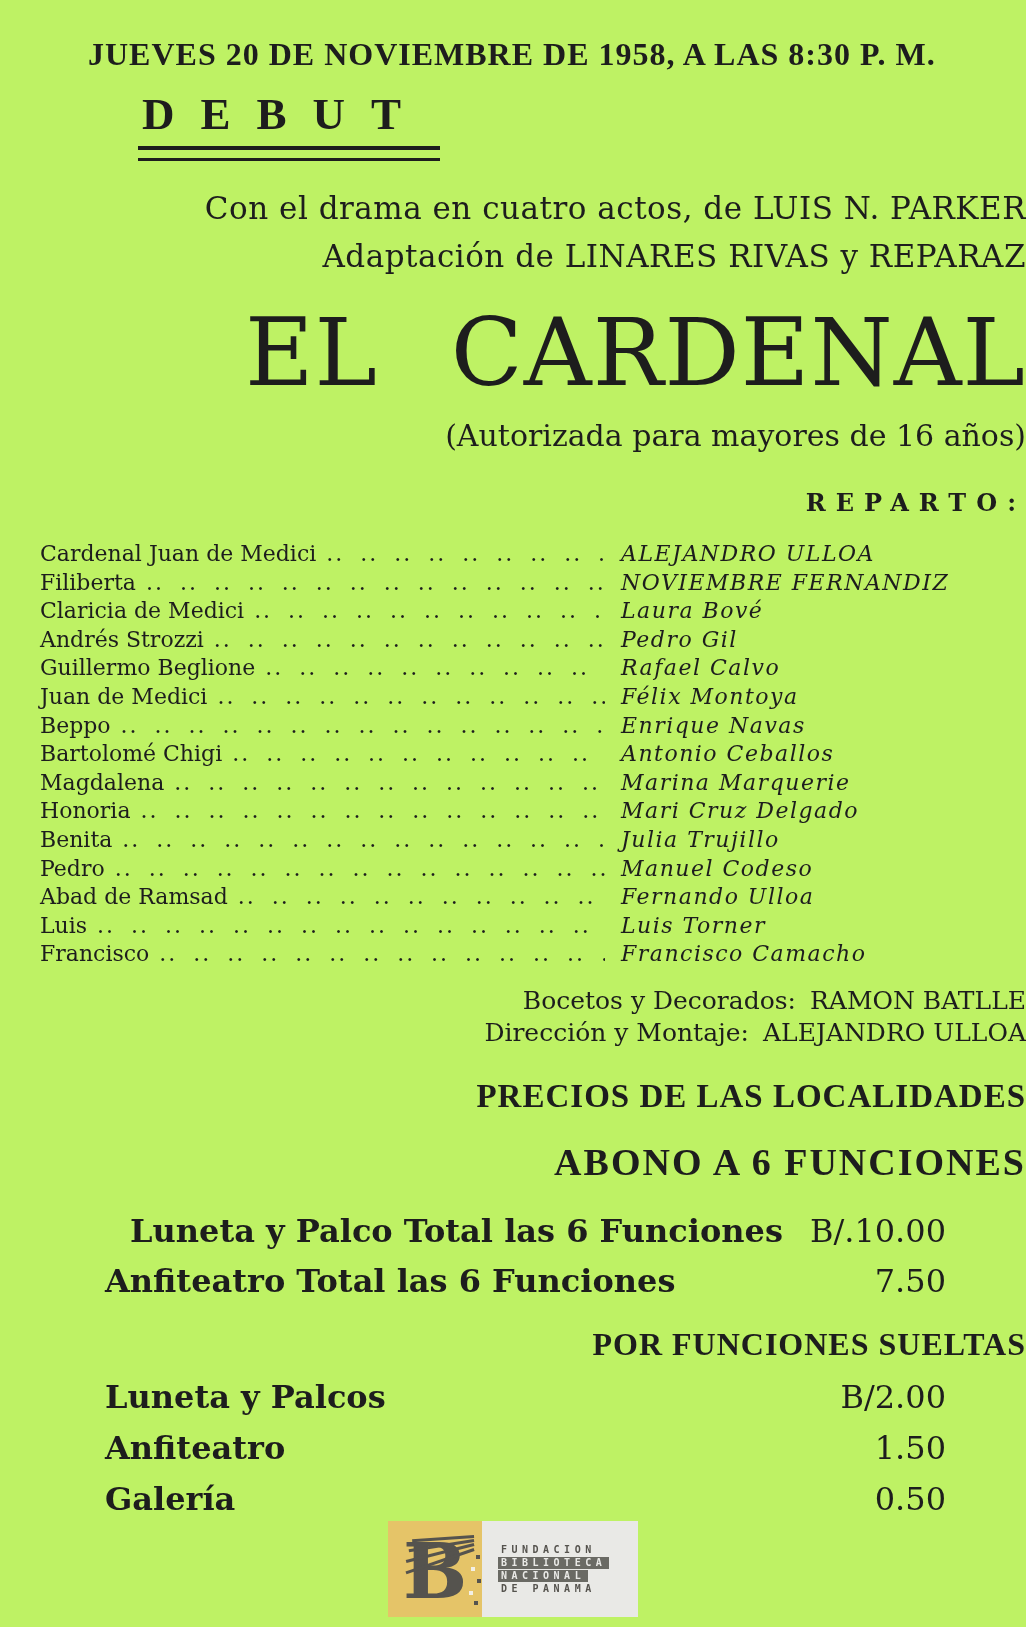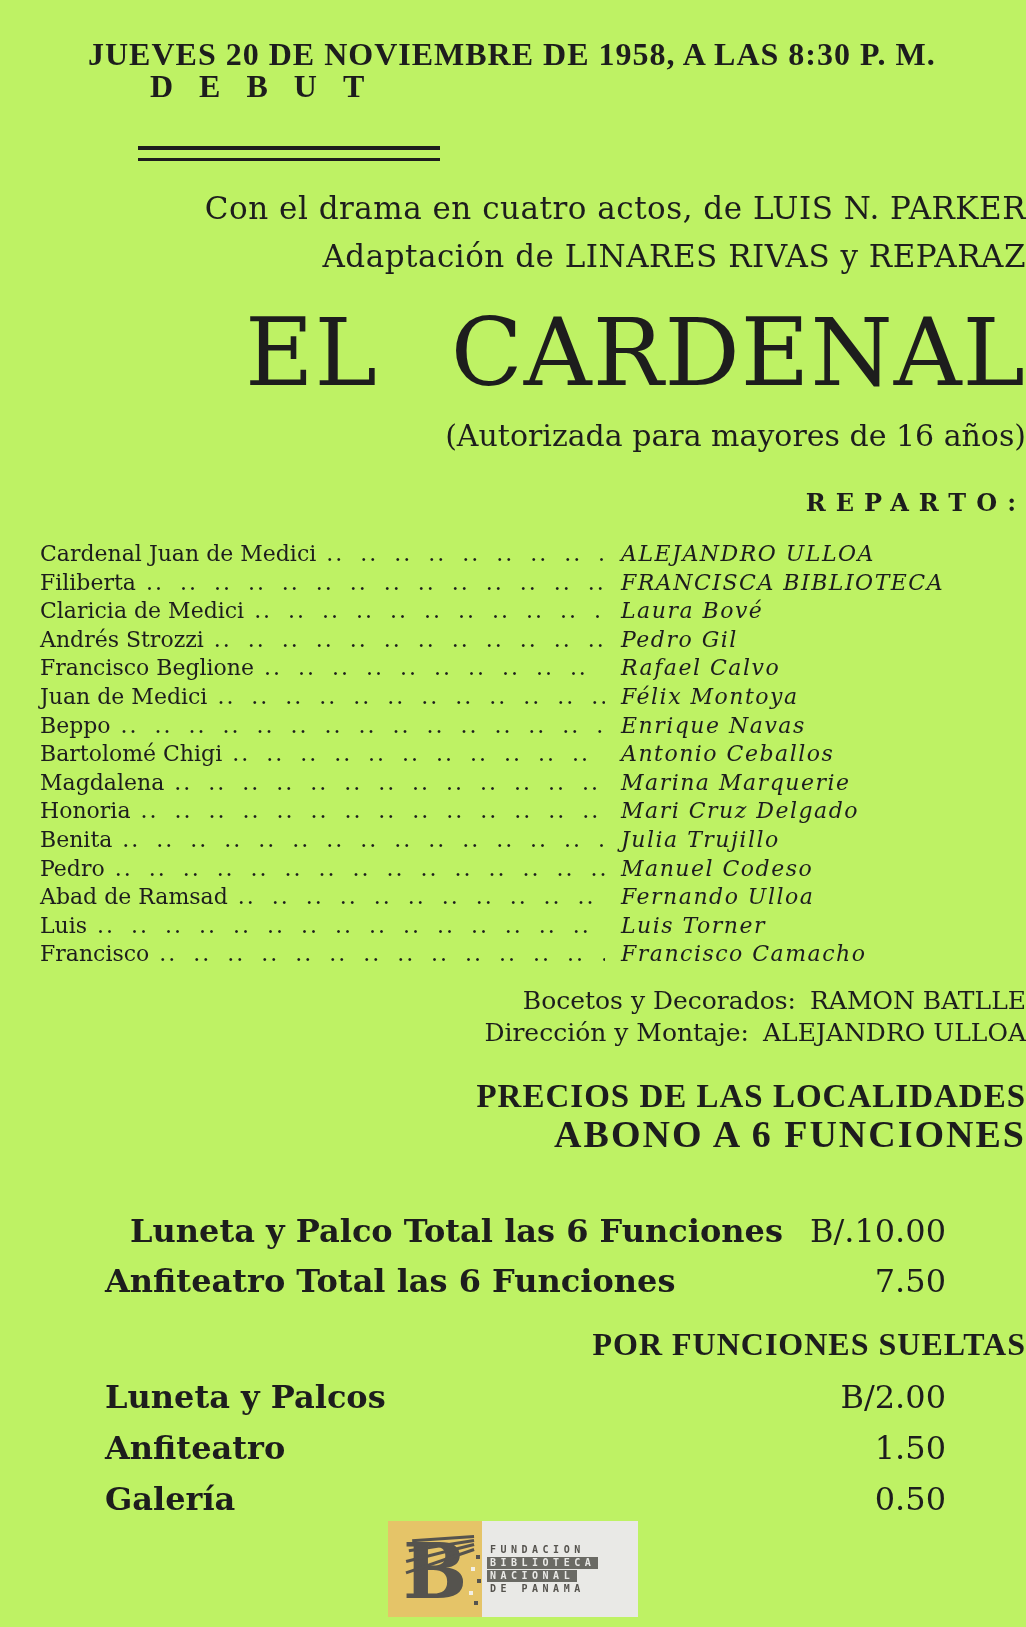--- a/index.html
+++ b/index.html
@@ -14,23 +14,23 @@
   }
   .abs{position:absolute;}
   .center{left:0;right:0;text-align:right;}
 
   .date-line{
     top:36px;left:88px;
     font-family:"Liberation Serif",serif;
     font-weight:bold;font-size:32px;letter-spacing:1px;white-space:nowrap;
   }
   .debut{
-    top:68px;left:142px;
+    top:88px;left:142px;
     font-family:"Liberation Serif",serif;
-    font-weight:bold;font-size:32px;letter-spacing:26px;white-space:nowrap;margin-left:8px;
+    font-weight:bold;font-size:45px;letter-spacing:26px;white-space:nowrap;
   }
   .debut-underline{
     top:146px;left:138px;width:302px;height:8px;
     border-top:4px solid #1d1d1d;border-bottom:3px solid #1d1d1d;
   }
   .intro-1{top:190px;font-size:31px;letter-spacing:0.5px;}
   .intro-2{top:238px;font-size:31px;letter-spacing:0.5px;}
   .play-title{
     top:298px;
     font-size:94px;letter-spacing:1px;word-spacing:42px;white-space:nowrap;
@@ -50,21 +50,21 @@
     flex:0 0 345px;font-style:italic;letter-spacing:1.5px;white-space:nowrap;
   }
   .credits-1{top:986px;font-size:25px;}
   .credits-2{top:1018px;font-size:25px;}
   .credits-name{margin-left:14px;}
   .prices-heading{
     top:1078px;font-family:"Liberation Serif",serif;
     font-weight:bold;font-size:33px;letter-spacing:1px;
   }
   .abono-heading{
-    top:1112px;font-family:"Liberation Serif",serif;
+    top:1140px;font-family:"Liberation Serif",serif;
     font-weight:bold;font-size:38px;letter-spacing:2px;
   }
   .price-rows{left:105px;width:841px;}
   .abono-rows{top:1206px;}
   .sueltas-heading{
     top:1326px;font-family:"Liberation Serif",serif;
     font-weight:bold;font-size:32px;letter-spacing:1px;
   }
   .sueltas-rows{top:1372px;}
   .price-row{display:flex;align-items:baseline;height:50px;line-height:50px;font-size:32px;}
@@ -85,21 +85,21 @@
     font-size:76px;line-height:96px;margin-top:6px;
   }
   .page-fan{position:absolute;height:2.5px;right:8px;transform-origin:right center;}
   .fan-1{top:14px;width:62px;transform:rotate(-4deg);}
   .fan-2{top:18px;width:66px;transform:rotate(-9deg);}
   .fan-3{top:22px;width:70px;transform:rotate(-14deg);}
   .fan-4{top:27px;width:72px;transform:rotate(-19deg);}
   .speck{position:absolute;width:4px;height:4px;}
   .logo-wordmark{
     flex:1;display:flex;flex-direction:column;justify-content:center;
-    align-items:flex-start;padding-left:5px;gap:1px;
+    align-items:flex-start;padding-left:16px;gap:1px;
   }
   .logo-line{
     font-family:"DejaVu Sans Mono",monospace;font-weight:bold;
     font-size:10px;line-height:12px;letter-spacing:4.5px;
     padding:0 3px;white-space:nowrap;
   }
 </style>
 </head>
 <body>
 
@@ -120,34 +120,34 @@
 
   <div class="abs cast-list" id="cast-list">
       <div class="cast-row">
         <span class="cast-role">Cardenal Juan de Medici</span>
         <span class="cast-leader">.. .. .. .. .. .. .. .. .. .. .. .. .. .. .. .. .. .. .. .. .. .. .. .. .. .. .. .. .. ..</span>
         <span class="cast-actor">ALEJANDRO ULLOA</span>
       </div>
       <div class="cast-row">
         <span class="cast-role">Filiberta</span>
         <span class="cast-leader">.. .. .. .. .. .. .. .. .. .. .. .. .. .. .. .. .. .. .. .. .. .. .. .. .. .. .. .. .. ..</span>
-        <span class="cast-actor">FRANCISCA BIBLIOTECA</span>
+        <span class="cast-actor">NOVIEMBRE FERNANDIZ</span>
       </div>
       <div class="cast-row">
         <span class="cast-role">Claricia de Medici</span>
         <span class="cast-leader">.. .. .. .. .. .. .. .. .. .. .. .. .. .. .. .. .. .. .. .. .. .. .. .. .. .. .. .. .. ..</span>
         <span class="cast-actor">Laura Bové</span>
       </div>
       <div class="cast-row">
         <span class="cast-role">Andrés Strozzi</span>
         <span class="cast-leader">.. .. .. .. .. .. .. .. .. .. .. .. .. .. .. .. .. .. .. .. .. .. .. .. .. .. .. .. .. ..</span>
         <span class="cast-actor">Pedro Gil</span>
       </div>
       <div class="cast-row">
-        <span class="cast-role">Francisco Beglione</span>
+        <span class="cast-role">Guillermo Beglione</span>
         <span class="cast-leader">.. .. .. .. .. .. .. .. .. .. .. .. .. .. .. .. .. .. .. .. .. .. .. .. .. .. .. .. .. ..</span>
         <span class="cast-actor">Rafael Calvo</span>
       </div>
       <div class="cast-row">
         <span class="cast-role">Juan de Medici</span>
         <span class="cast-leader">.. .. .. .. .. .. .. .. .. .. .. .. .. .. .. .. .. .. .. .. .. .. .. .. .. .. .. .. .. ..</span>
         <span class="cast-actor">Félix Montoya</span>
       </div>
       <div class="cast-row">
         <span class="cast-role">Beppo</span>

